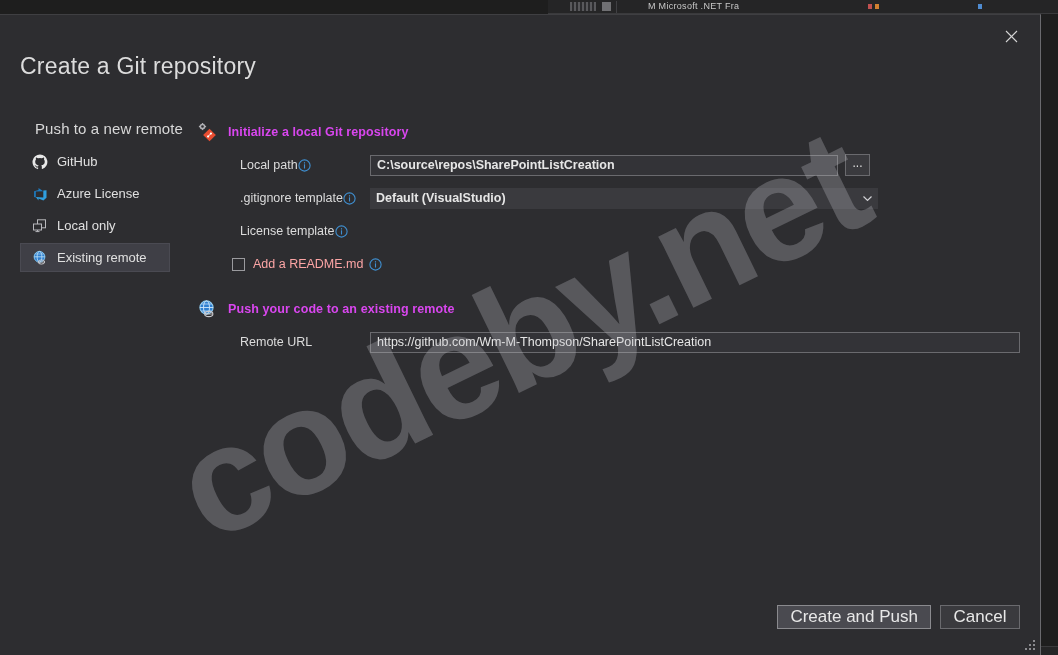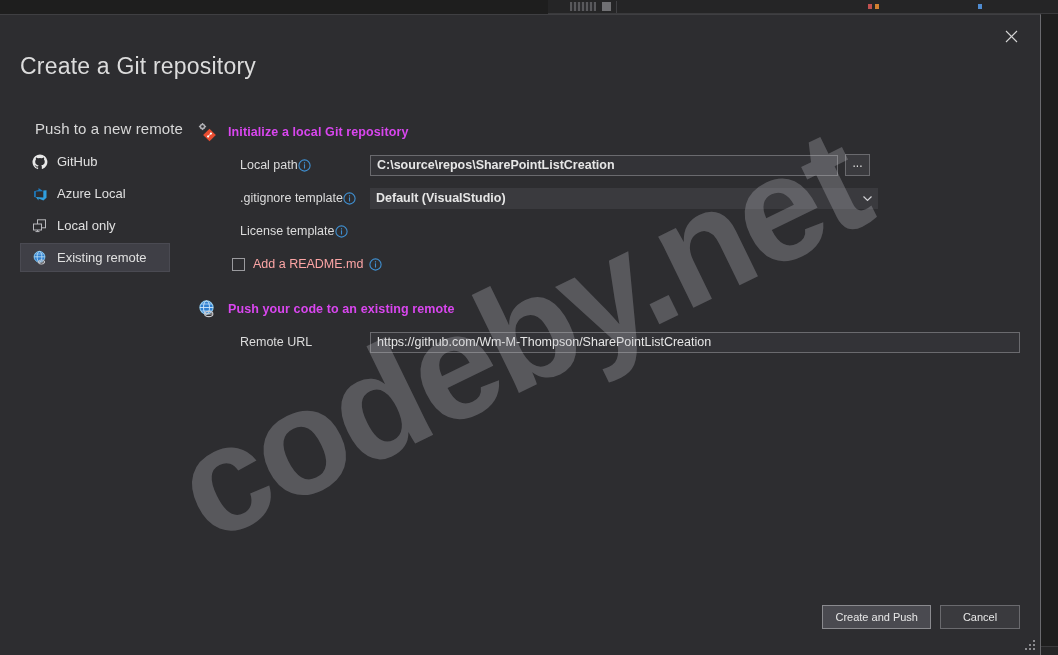--- a/index.html
+++ b/index.html
@@ -232,21 +232,21 @@
   #footer {
     position: absolute;
     right: 20px; bottom: 26px;
     display: flex; gap: 9px;
   }
   .dialog-button {
     min-width: 80px; height: 24px;
     background: #3a3a3e;
     border: 1px solid #6a6a6e;
     color: #e8e8e8;
-    font-size: 11px;
+    font-size: 17px;
     font-family: "Liberation Sans", sans-serif;
     padding: 0 12px;
     cursor: pointer;
   }
   .dialog-button.primary {
     background: #4a4a50;
     border-color: #8a8a8e;
   }
 
   .resize-grip {
@@ -271,20 +271,21 @@
   }
 </style>
 </head>
 <body>
 
 <div id="app-background">
   <div class="bg-toolbar-strip">
     <div class="bg-chip c1"></div>
     <div class="bg-chip c2"></div>
     <div class="bg-chip c3"></div>
+    <div class="bg-text-row">M      Microsoft .NET Fra</div>
     <div class="bg-dot d1"></div>
     <div class="bg-dot d2"></div>
     <div class="bg-dot d3"></div>
   </div>
   <div class="bg-bottom-strip">
     <div class="bg-bottom-chip"></div>
     <div class="bg-bottom-sep"></div>
   </div>
 </div>
 
@@ -312,21 +313,21 @@
       <span>GitHub</span>
     </div>
 
     <div class="sidebar-item">
       <span class="sidebar-icon">
         <svg width="16" height="16" viewBox="0 0 16 16">
           <path fill="#2f9fe0" d="M14.5 4.2v7.6l-3.1 2.6-4.9-1.8v1.8L3.8 11l7.5.6V4.6L14.5 4.2z"></path>
           <path fill="#1d7bc0" d="M11.3 5.2 6.5 2.1v1.9L2.1 5.3v5.6l1.7.7V5.5l7.5-.3z"></path>
         </svg>
       </span>
-      <span>Azure Local</span>
+      <span>Azure License</span>
     </div>
 
 
     <div class="sidebar-item">
       <span class="sidebar-icon">
         <svg width="16" height="16" viewBox="0 0 16 16">
           <rect x="5.5" y="1.8" width="8" height="8" fill="none" stroke="#b8b8bc" stroke-width="1"></rect>
           <rect x="1.5" y="6" width="8" height="6" fill="#2d2d30" stroke="#b8b8bc" stroke-width="1"></rect>
           <line x1="3.5" y1="13.6" x2="7.5" y2="13.6" stroke="#b8b8bc" stroke-width="1"></line>
           <line x1="5.5" y1="12" x2="5.5" y2="13.6" stroke="#b8b8bc" stroke-width="1"></line>

